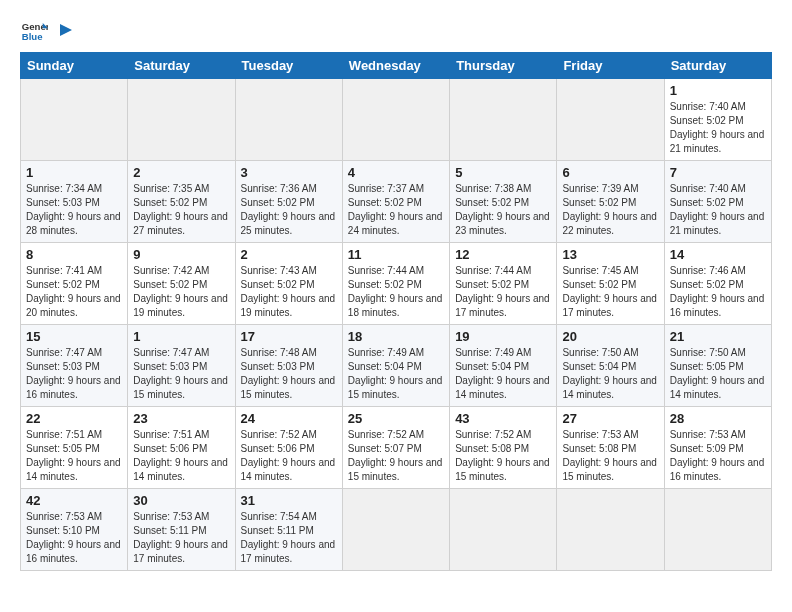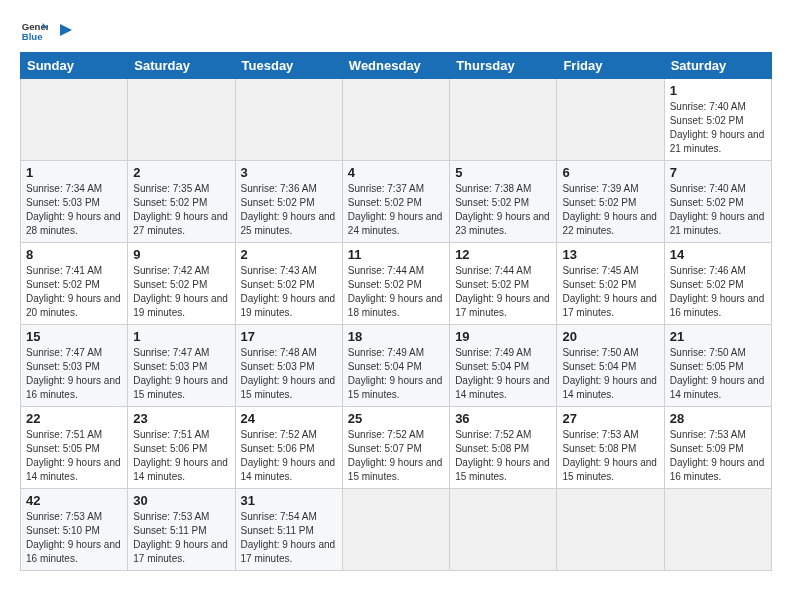--- a/index.html
+++ b/index.html
@@ -160,21 +160,21 @@
           <td><span class="day-num">18</span><span class="day-info">Sunrise: 7:49 AM<br>Sunset: 5:04 PM<br>Daylight: 9 hours and 15 minutes.</span></td>
           <td><span class="day-num">19</span><span class="day-info">Sunrise: 7:49 AM<br>Sunset: 5:04 PM<br>Daylight: 9 hours and 14 minutes.</span></td>
           <td><span class="day-num">20</span><span class="day-info">Sunrise: 7:50 AM<br>Sunset: 5:04 PM<br>Daylight: 9 hours and 14 minutes.</span></td>
           <td><span class="day-num">21</span><span class="day-info">Sunrise: 7:50 AM<br>Sunset: 5:05 PM<br>Daylight: 9 hours and 14 minutes.</span></td>
         </tr>
         <tr>
           <td><span class="day-num">22</span><span class="day-info">Sunrise: 7:51 AM<br>Sunset: 5:05 PM<br>Daylight: 9 hours and 14 minutes.</span></td>
           <td><span class="day-num">23</span><span class="day-info">Sunrise: 7:51 AM<br>Sunset: 5:06 PM<br>Daylight: 9 hours and 14 minutes.</span></td>
           <td><span class="day-num">24</span><span class="day-info">Sunrise: 7:52 AM<br>Sunset: 5:06 PM<br>Daylight: 9 hours and 14 minutes.</span></td>
           <td><span class="day-num">25</span><span class="day-info">Sunrise: 7:52 AM<br>Sunset: 5:07 PM<br>Daylight: 9 hours and 15 minutes.</span></td>
-          <td><span class="day-num">36</span><span class="day-info">Sunrise: 7:52 AM<br>Sunset: 5:08 PM<br>Daylight: 9 hours and 15 minutes.</span></td>
+          <td><span class="day-num">43</span><span class="day-info">Sunrise: 7:52 AM<br>Sunset: 5:08 PM<br>Daylight: 9 hours and 15 minutes.</span></td>
           <td><span class="day-num">27</span><span class="day-info">Sunrise: 7:53 AM<br>Sunset: 5:08 PM<br>Daylight: 9 hours and 15 minutes.</span></td>
           <td><span class="day-num">28</span><span class="day-info">Sunrise: 7:53 AM<br>Sunset: 5:09 PM<br>Daylight: 9 hours and 16 minutes.</span></td>
         </tr>
         <tr>
           <td><span class="day-num">42</span><span class="day-info">Sunrise: 7:53 AM<br>Sunset: 5:10 PM<br>Daylight: 9 hours and 16 minutes.</span></td>
           <td><span class="day-num">30</span><span class="day-info">Sunrise: 7:53 AM<br>Sunset: 5:11 PM<br>Daylight: 9 hours and 17 minutes.</span></td>
           <td><span class="day-num">31</span><span class="day-info">Sunrise: 7:54 AM<br>Sunset: 5:11 PM<br>Daylight: 9 hours and 17 minutes.</span></td>
           <td class="empty-cell"></td>
           <td class="empty-cell"></td>
           <td class="empty-cell"></td>

